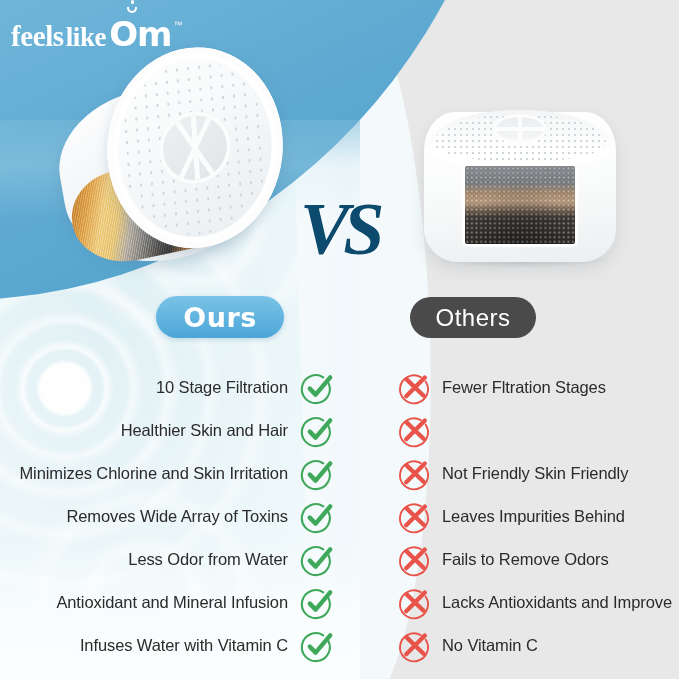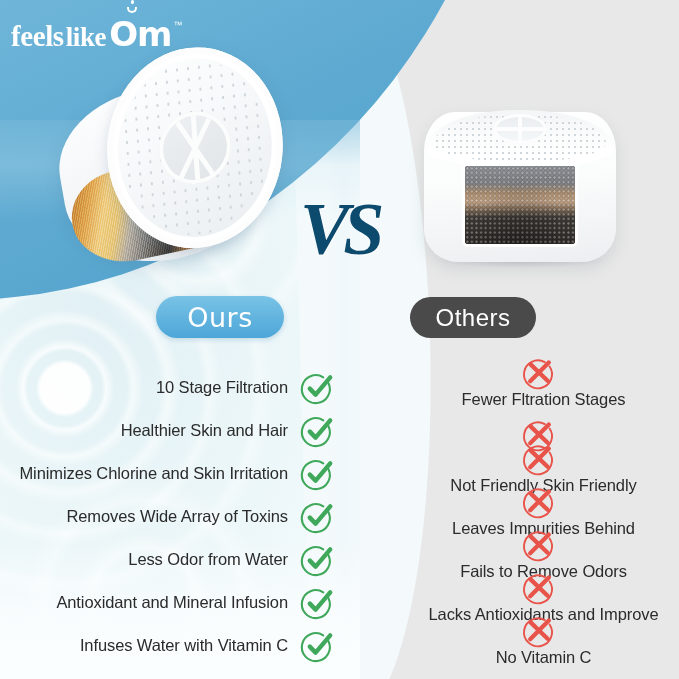--- a/index.html
+++ b/index.html
@@ -291,21 +291,21 @@
     letter-spacing: -6px;
     text-shadow: 1px 1px 0 rgba(255,255,255,.8);
     line-height: 1;
   }
 
   
   .badge {
     position: absolute;
     display: flex; align-items: center; justify-content: center;
     border-radius: 999px;
-    font-weight: 400;
+    font-weight: 700;
     color: #ffffff;
     letter-spacing: .5px;
   }
   .badge-ours {
     left: 156px; top: 296px;
     width: 128px; height: 42px;
     background: linear-gradient(180deg,#79c3e6 0%,#4da6d8 100%);
     font-size: 27px;
     font-family: "DejaVu Sans", sans-serif;
     box-shadow: 0 2px 5px rgba(90,150,185,.3);
@@ -326,21 +326,21 @@
   }
   .list-left  { left: 0px;   width: 340px; }
   .list-right { left: 398px; width: 281px; }
 
   .row {
     display: flex;
     align-items: center;
     height: 43px;
   }
   .list-left .row  { justify-content: flex-end; padding-right: 6px; }
-  .list-right .row { justify-content: flex-end; padding-left: 0px; flex-direction: column; }
+  .list-right .row { justify-content: flex-start; padding-left: 0px; }
 
   .row-text {
     font-family: "Liberation Sans", sans-serif;
     font-size: 16.5px;
     color: #2b2b2b;
     white-space: nowrap;
     letter-spacing: -0.1px;
   }
   .list-left .row-text  { margin-right: 12px; text-align: right; }
   .list-right .row-text { margin-left: 10px; }

